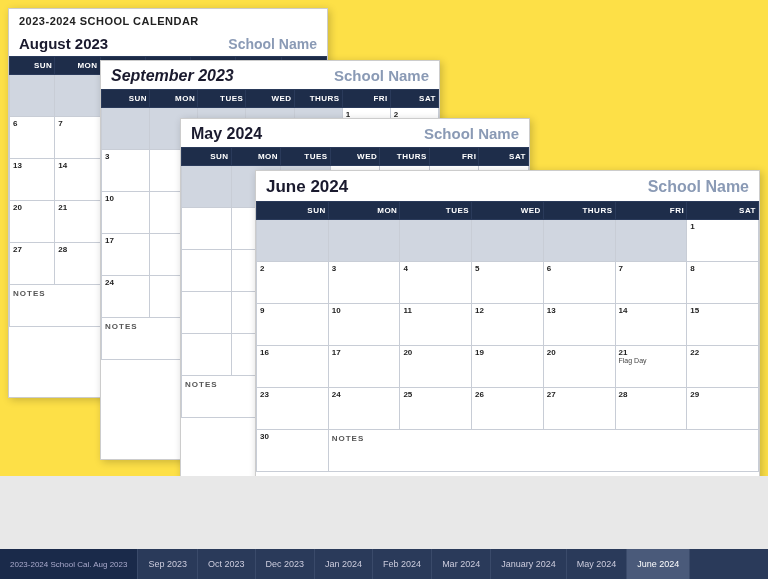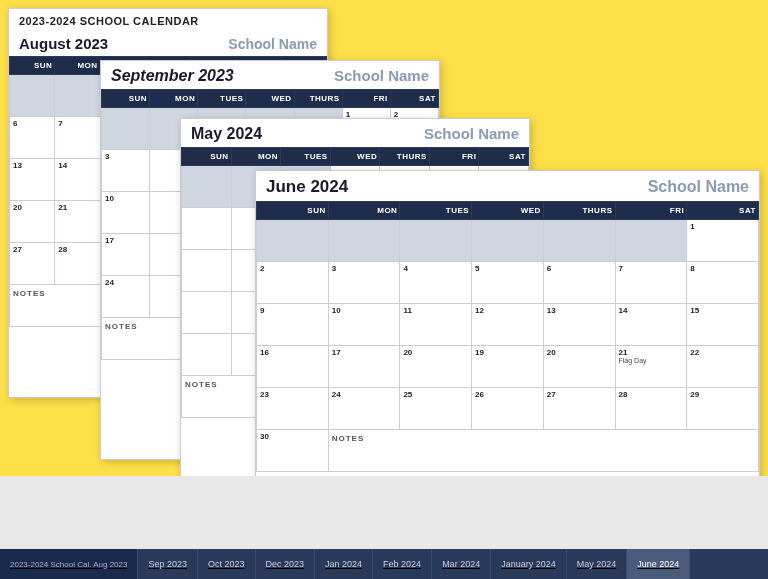--- a/index.html
+++ b/index.html
@@ -146,21 +146,20 @@
     
     .tab-bar {
       position: absolute;
       bottom: 0;
       left: 0;
       width: 768px;
       height: 30px;
       background: #2a3a5a;
       display: flex;
       align-items: stretch;
-      text-decoration: underline;
     }
 
     .tab-item {
       display: flex;
       align-items: center;
       justify-content: center;
       padding: 0 10px;
       font-size: 9px;
       color: #ccd;
       border-right: 1px solid #3a4a6a;

